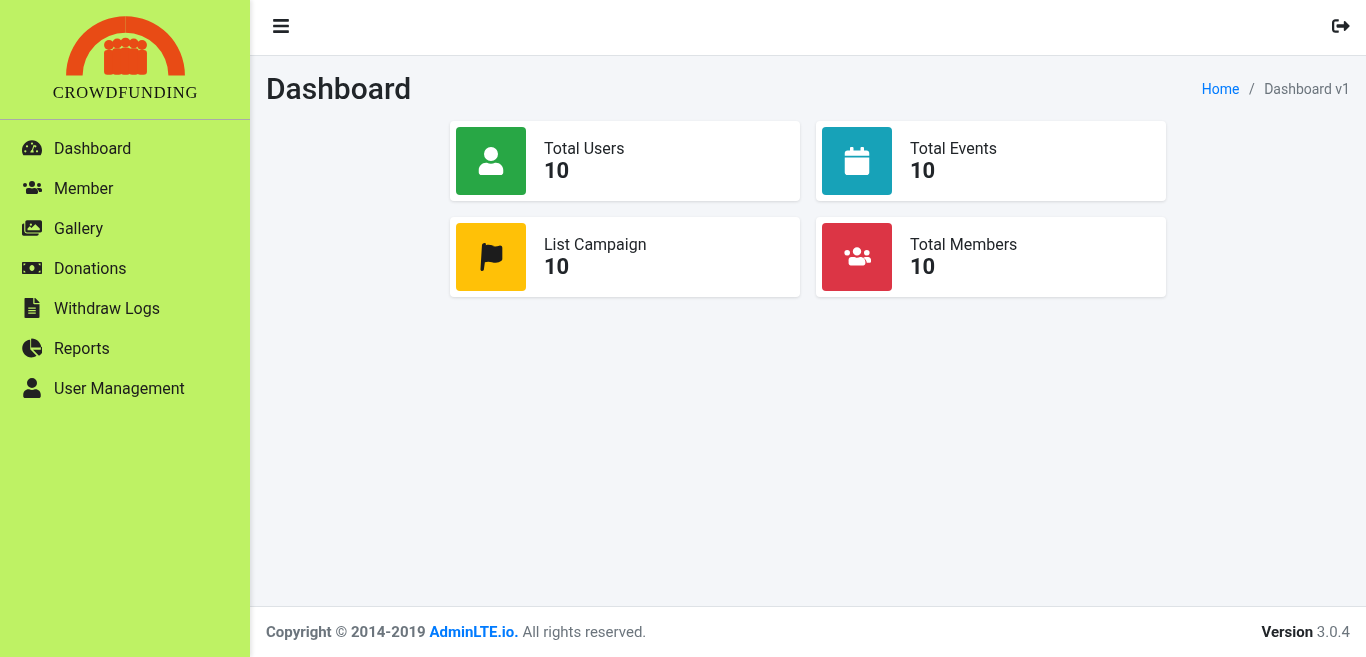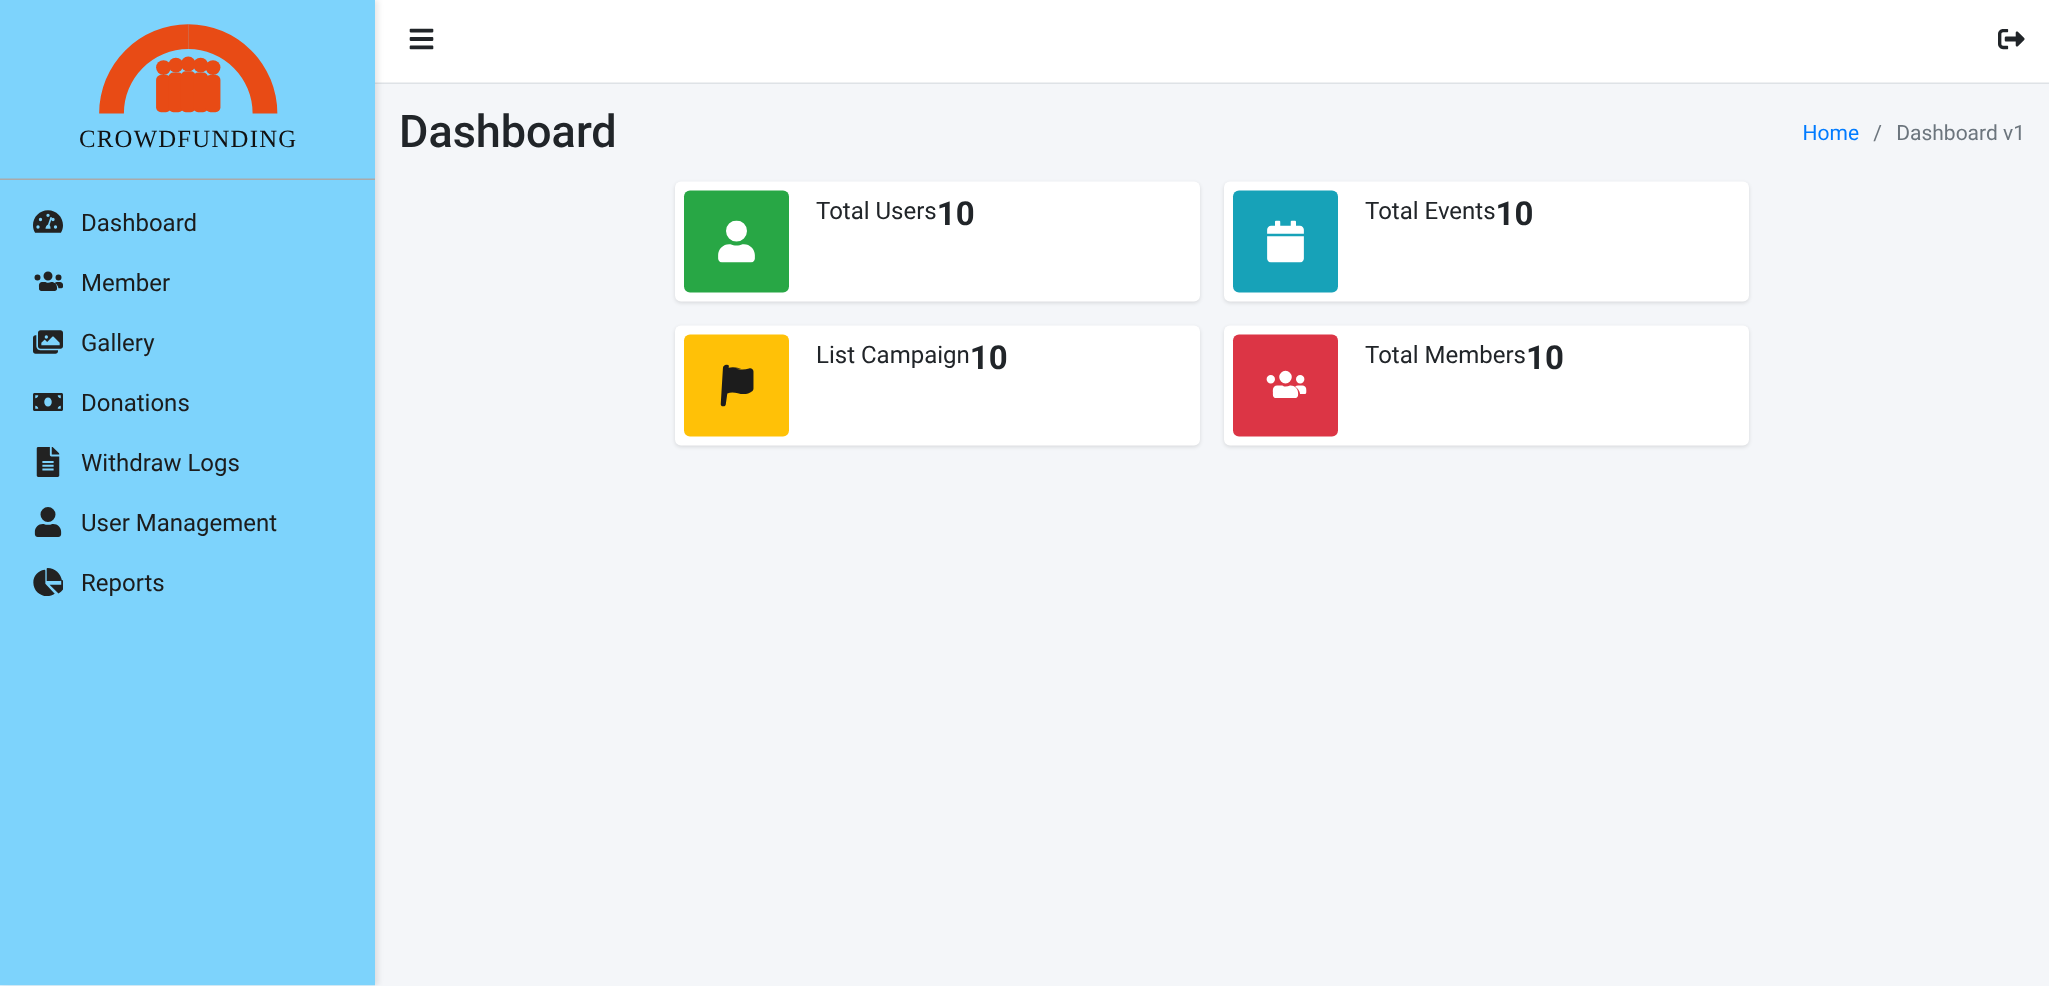--- a/index.html
+++ b/index.html
@@ -1,21 +1,21 @@
 <!DOCTYPE html>
 <html><head>
 <meta charset="utf-8">
 <style>
 * { margin: 0; padding: 0; box-sizing: border-box; }
 body { font-family: -apple-system, BlinkMacSystemFont, "Segoe UI", Roboto, "Helvetica Neue", Arial, sans-serif; background: #f4f6f9; color: #212529; }
 
 .wrapper { display: flex; min-height: 657px; }
 
 
-.sidebar { width: 250px; background: #7dd3fc; position: relative; box-shadow: 2px 0 4px rgba(0,0,0,0.1); }
+.sidebar { width: 250px; background: #bef264; position: relative; box-shadow: 2px 0 4px rgba(0,0,0,0.1); }
 .logo-wrap { text-align: center; padding: 12px 8px 8px; }
 .logo { display: inline-block; }
 .logo-svg { width: 165px; height: 95px; }
 .sidebar-divider { border: none; border-top: 1px solid #aaa; margin: 0; }
 .nav { list-style: none; padding: 8px 0; }
 .nav-item { display: flex; align-items: center; padding: 10px 20px; cursor: pointer; color: #1c1c1c; font-size: 16px; }
 .nav-icon { width: 24px; margin-right: 10px; display: inline-flex; align-items: center; justify-content: center; }
 .nav-icon svg { width: 20px; height: 20px; fill: #222; }
 
 
@@ -36,21 +36,21 @@
 
 .content { padding: 0 16px 16px; }
 .cards-row { display: flex; justify-content: center; gap: 16px; margin-bottom: 16px; flex-wrap: wrap; }
 .info-box { display: flex; background: #fff; border-radius: 4px; box-shadow: 0 1px 3px rgba(0,0,0,0.12); width: 350px; min-height: 80px; }
 .info-box-icon { width: 70px; border-radius: 4px; display: flex; align-items: center; justify-content: center; margin: 6px; }
 .info-box-icon svg { width: 28px; height: 28px; fill: #fff; }
 .bg-green { background: #28a745; }
 .bg-teal { background: #17a2b8; }
 .bg-yellow { background: #ffc107; }
 .bg-red { background: #dc3545; }
-.info-box-content { padding: 10px 12px; display: flex; justify-content: center; }
+.info-box-content { padding: 10px 12px; display: flex; flex-direction: column; justify-content: center; }
 .info-box-text { font-size: 16px; color: #212529; }
 .info-box-number { font-size: 22px; font-weight: 700; color: #212529; }
 
 
 .footer { background: #fff; border-top: 1px solid #dee2e6; padding: 16px; display: flex; justify-content: space-between; color: #6c757d; font-size: 15px; }
 .footer a { color: #007bff; text-decoration: none; font-weight: 700; }
 .footer .version b { font-weight: 700; color: #212529; }
 
 </style>
 </head>
@@ -117,33 +117,33 @@
       <li class="nav-item">
         <span class="nav-icon">
           <svg viewBox="0 0 384 512">
               <path d="M224 136V0H24C11 0 0 11 0 24v464c0 13 11 24 24 24h336c13 0 24-11 24-24V160H248c-13 0-24-11-24-24zm64 136H96v-32h192v32zm0 64H96v-32h192v32zm0 64H96v-32h192v32zM384 121v7H256V0h7c6 0 12 3 17 7l97 97c4 5 7 11 7 17z"></path>
             </svg>
         </span>
         <span>Withdraw Logs</span>
       </li>
       <li class="nav-item">
         <span class="nav-icon">
+          <svg viewBox="0 0 544 512">
+              <path d="M527 240C509 107 399 0 264 0c-9 0-16 7-16 16v224h240c9 0 16-7 16-16v16zM224 288V49c0-9-8-17-17-16C93 47 6 146 6 264c0 137 111 248 248 248 52 0 100-16 140-44L224 288zm288 16H300l162 162c78-44 130-128 130-224 0-9-7-16-16-16h-64z"></path>
+            </svg>
+        </span>
+        <span>Reports</span>
+      </li>
+      <li class="nav-item">
+        <span class="nav-icon">
           <svg viewBox="0 0 448 512">
               <path d="M224 256A128 128 0 10224 0a128 128 0 000 256zm90 32h-17c-22 10-47 16-73 16s-51-6-73-16h-17C60 288 0 348 0 422v42c0 27 22 48 48 48h352c26 0 48-21 48-48v-42c0-74-60-134-134-134z"></path>
             </svg>
         </span>
         <span>User Management</span>
-      </li>
-      <li class="nav-item">
-        <span class="nav-icon">
-          <svg viewBox="0 0 544 512">
-              <path d="M527 240C509 107 399 0 264 0c-9 0-16 7-16 16v224h240c9 0 16-7 16-16v16zM224 288V49c0-9-8-17-17-16C93 47 6 146 6 264c0 137 111 248 248 248 52 0 100-16 140-44L224 288zm288 16H300l162 162c78-44 130-128 130-224 0-9-7-16-16-16h-64z"></path>
-            </svg>
-        </span>
-        <span>Reports</span>
       </li>
     </ul>
   </aside>
 
   <div class="main">
     <div class="topbar">
       <span class="menu-toggle">
         <span>
           <svg viewBox="0 0 448 512">
               <path d="M16 132h416c9 0 16-7 16-16V76c0-9-7-16-16-16H16C7 60 0 67 0 76v40c0 9 7 16 16 16zm0 160h416c9 0 16-7 16-16v-40c0-9-7-16-16-16H16c-9 0-16 7-16 16v40c0 9 7 16 16 16zm0 160h416c9 0 16-7 16-16v-40c0-9-7-16-16-16H16c-9 0-16 7-16 16v40c0 9 7 16 16 16z"></path>
@@ -214,14 +214,24 @@
           <div class="info-box-content">
             <span class="info-box-text">Total Members</span>
             <span class="info-box-number">10</span>
           </div>
         </div>
       </div>
     </div>
 
     <div style="flex:1"></div>
 
+    <footer class="footer">
+      <div>
+        <b>Copyright © 2014-2019 </b>
+        <a href="#">AdminLTE.io.</a>
+        <span> All rights reserved.</span>
+      </div>
+      <div class="version">
+        <b>Version </b><span>3.0.4</span>
+      </div>
+    </footer>
   </div>
 </div>
 
 </body></html>

